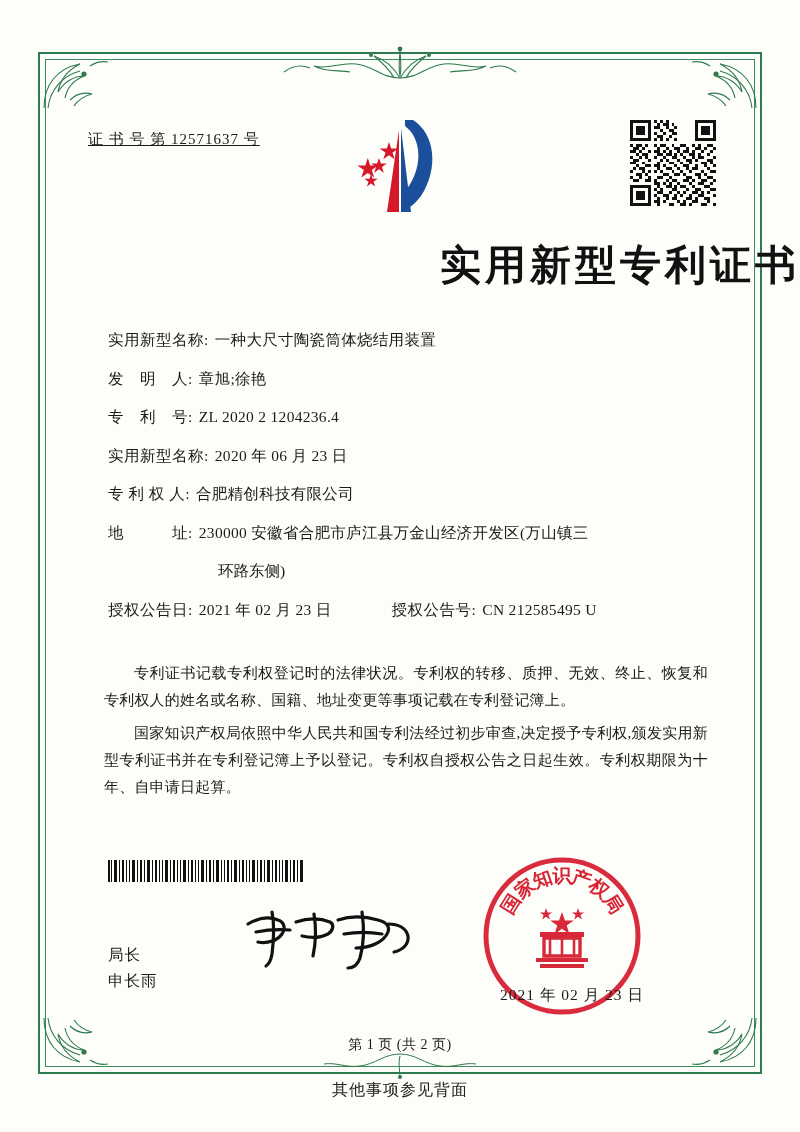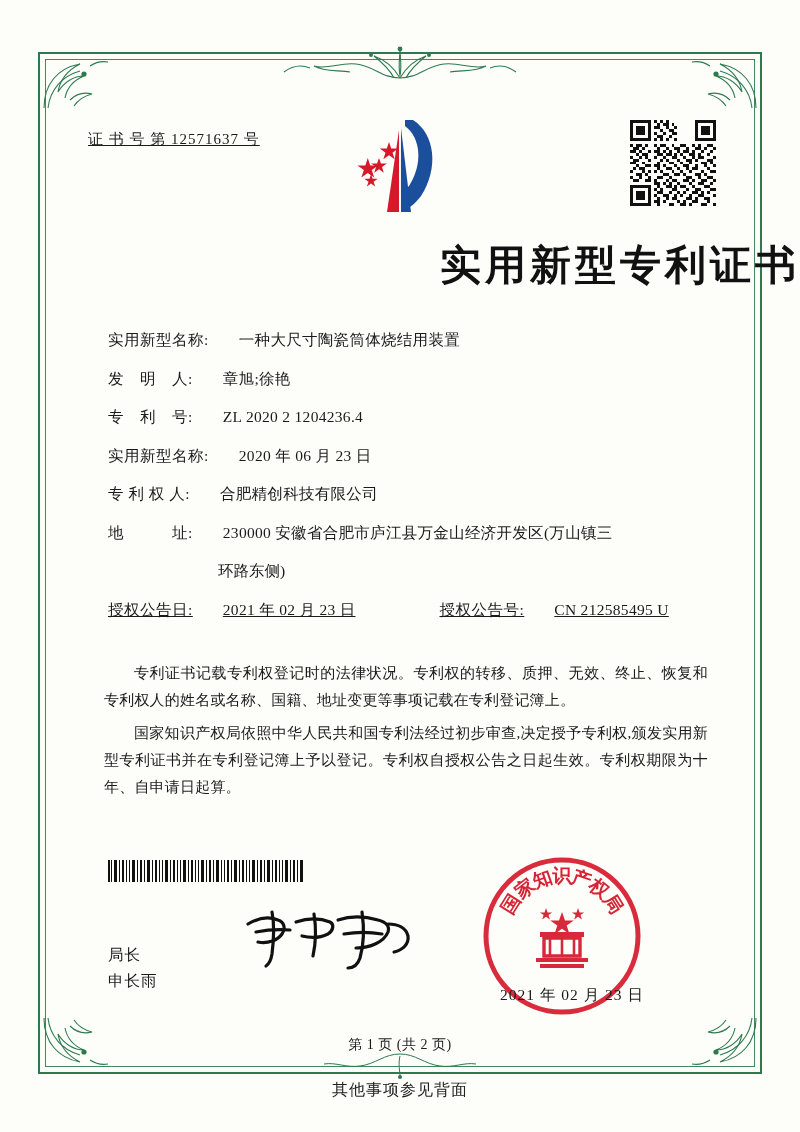--- a/index.html
+++ b/index.html
@@ -115,34 +115,32 @@
     left: 108px;
     right: 90px;
     top: 332px;
     font-size: 15.5px;
     line-height: 1.0;
   }
   .field {
     display: flex;
     align-items: center;
     margin-bottom: 23px;
-    gap: 24px;
   }
   .field .label {
     flex: 0 0 auto;
     white-space: nowrap;
     letter-spacing: 0.5px;
   }
   .field .value {
     margin-left: 6px;
     letter-spacing: 0.3px;
   }
   .field.two-col {
     justify-content: flex-start;
-    text-decoration: underline;
   }
   .addr-second {
     margin-left: 110px;
     margin-top: 5px;
     margin-bottom: 23px;
     font-size: 15.5px;
   }
   .pub-right {
     margin-left: 60px;
   }

